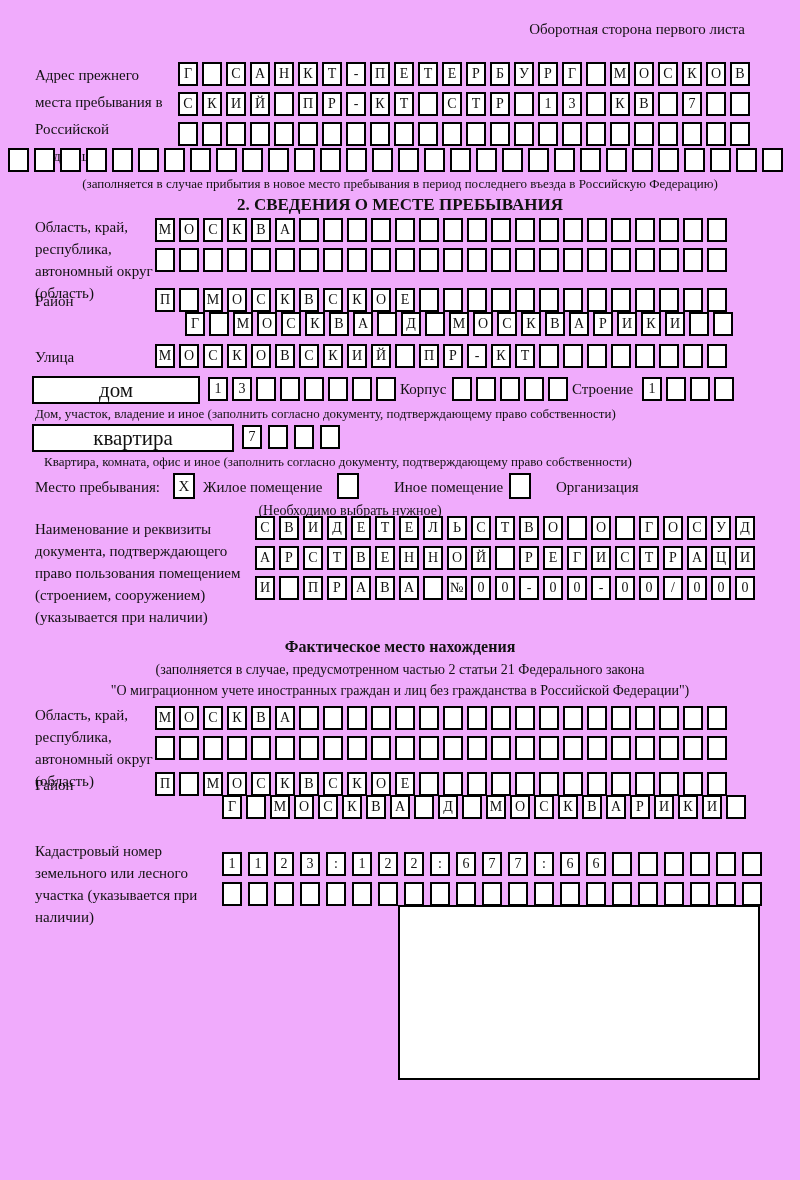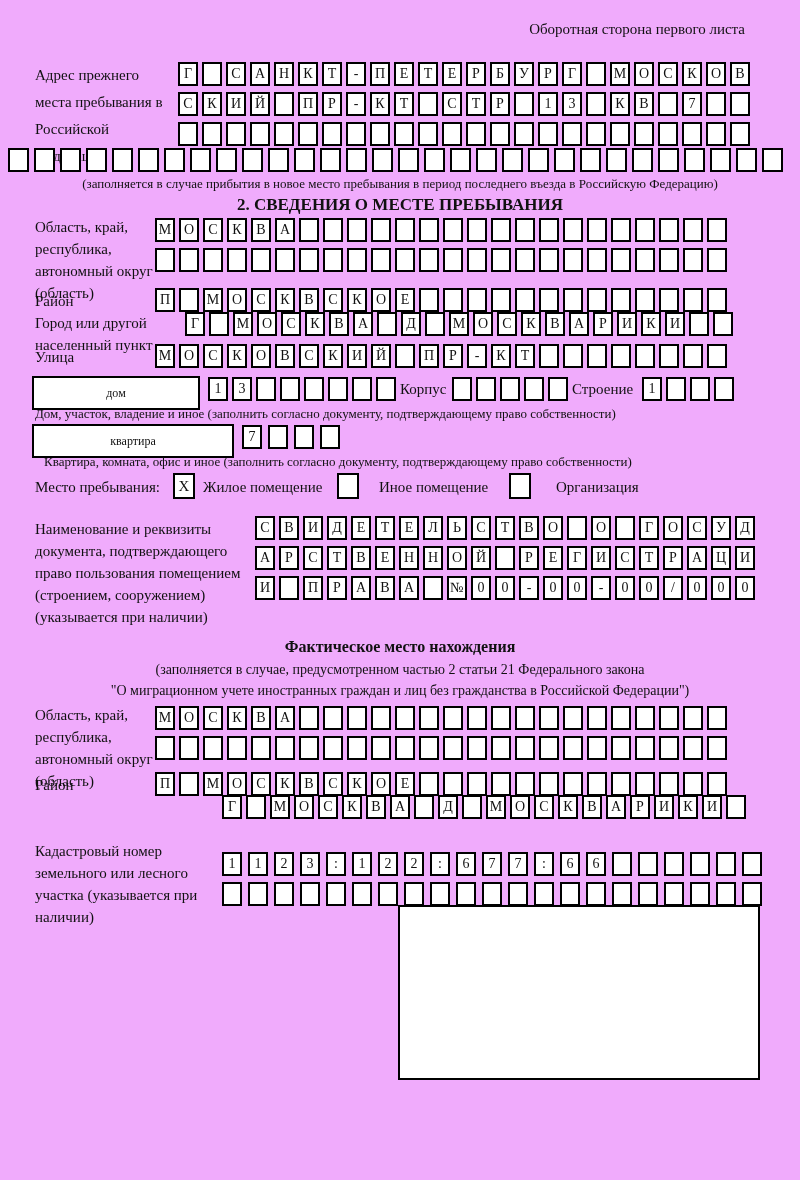--- a/index.html
+++ b/index.html
@@ -15,21 +15,21 @@
   .boxrow{position:absolute;display:flex;gap:4px;}
   .boxrow.gap6{gap:6px;}
   .cell{
     flex:none;display:inline-flex;align-items:center;justify-content:center;
     width:20px;height:24px;border:2px solid #000;box-sizing:border-box;
     font-size:14px;background:#fff;
   }
   .row-full .cell{width:21px;}
   .widebox{
     position:absolute;display:flex;align-items:center;justify-content:center;
-    border:2px solid #000;box-sizing:border-box;height:34px;font-size:12px;background:#fff;
+    border:2px solid #000;box-sizing:border-box;height:28px;font-size:21px;background:#fff;
   }
   .checkbox{width:22px;height:26px;font-size:15px;}
   .title{font-weight:bold;}
   .stamp{position:absolute;border:2px solid #000;box-sizing:border-box;background:#fff;}
 </style>
 </head>
 <body>
 
 <div class="page">
 
@@ -225,21 +225,20 @@
       <span class="cell"></span>
       <span class="cell"></span>
       <span class="cell"></span>
       <span class="cell"></span>
       <span class="cell"></span>
       <span class="cell"></span>
       <span class="cell"></span>
       <span class="cell"></span>
     </div>
 
-  <div class="abs lbl" style="top:312px;left:35px;width:148px;">Город или другой населенный пункт</div>
   <div class="boxrow" style="top:312px;left:185px;">
       <span class="cell">Г</span>
       <span class="cell"></span>
       <span class="cell">М</span>
       <span class="cell">О</span>
       <span class="cell">С</span>
       <span class="cell">К</span>
       <span class="cell">В</span>
       <span class="cell">А</span>
       <span class="cell"></span>
@@ -321,23 +320,24 @@
       <span class="cell"></span>
       <span class="cell"></span>
       <span class="cell"></span>
     </div>
   <div class="abs caption" style="top:454px;left:44px;">Квартира, комната, офис и иное (заполнить согласно документу, подтверждающему право собственности)</div>
 
   <div class="abs lbl" style="top:476px;left:35px;">Место пребывания:</div>
   <span class="cell checkbox abs" style="top:473px;left:173px;">X</span>
   <div class="abs lbl" style="top:476px;left:203px;">Жилое помещение</div>
   <span class="cell checkbox abs" style="top:473px;left:337px;"></span>
-  <div class="abs lbl" style="top:476px;left:379px;">Иное помещение</div>
+  <div class="abs lbl" style="top:476px;left:394px;">Иное помещение</div>
   <span class="cell checkbox abs" style="top:473px;left:509px;"></span>
   <div class="abs lbl" style="top:476px;left:556px;">Организация</div>
+  <div class="abs caption" style="top:503px;left:210px;width:280px;text-align:center;font-size:14px;">(Необходимо выбрать нужное)</div>
 
   <div class="abs lbl" style="top:518px;left:35px;width:214px;">Наименование и реквизиты документа, подтверждающего право пользования помещением (строением, сооружением) (указывается при наличии)</div>
   <div class="boxrow" style="top:516px;left:255px;">
       <span class="cell">С</span>
       <span class="cell">В</span>
       <span class="cell">И</span>
       <span class="cell">Д</span>
       <span class="cell">Е</span>
       <span class="cell">Т</span>
       <span class="cell">Е</span>

